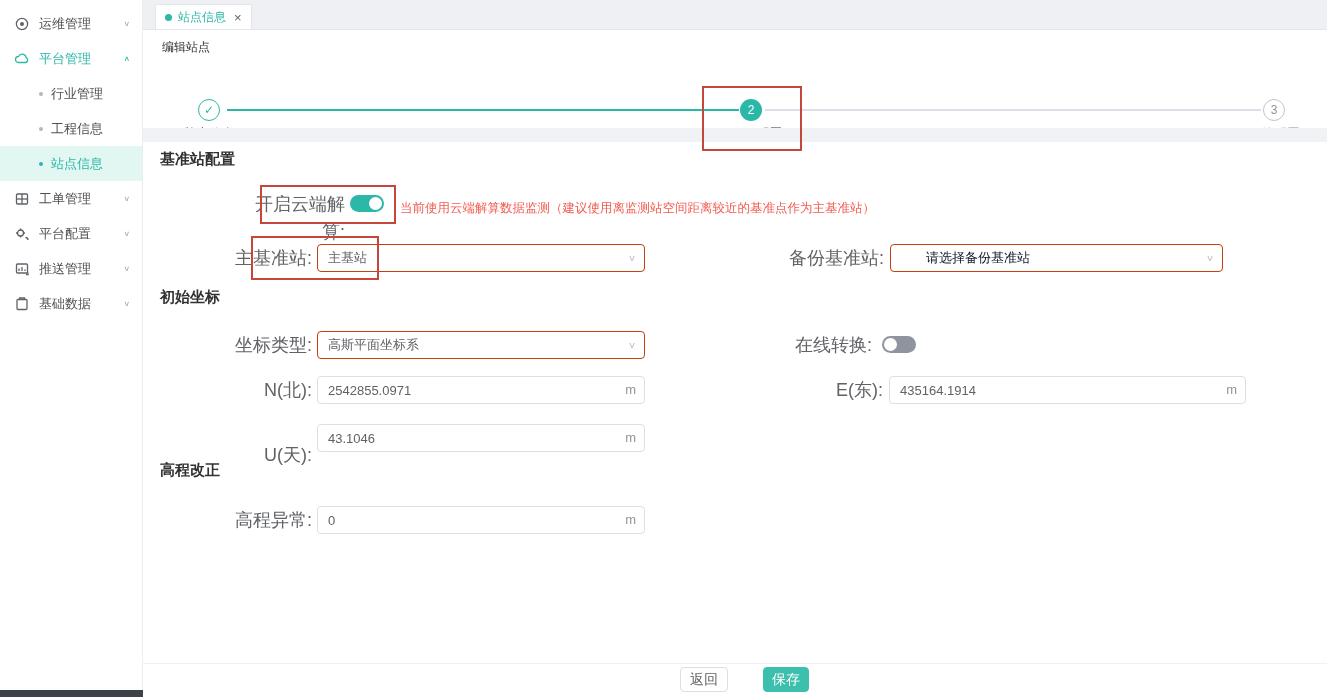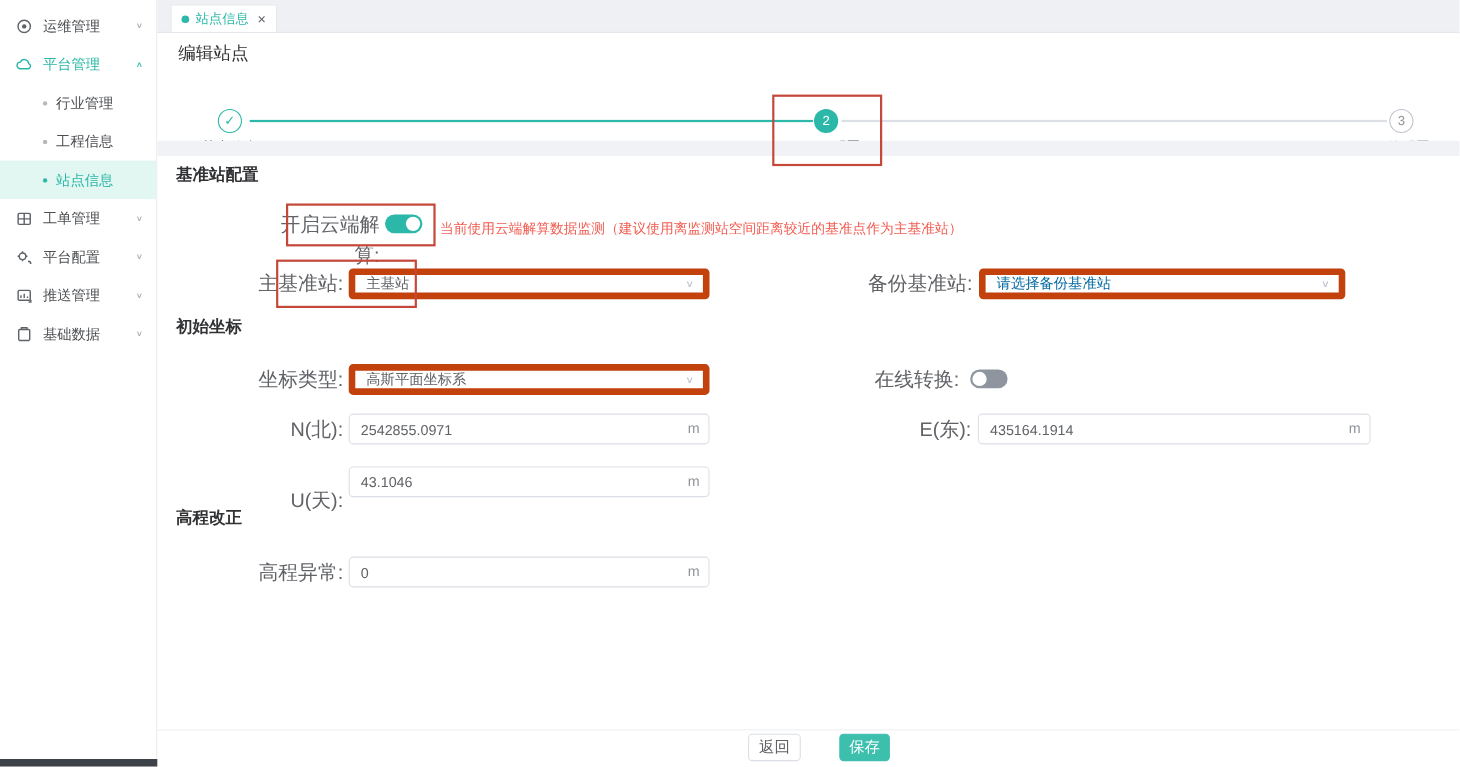--- a/index.html
+++ b/index.html
@@ -30,21 +30,21 @@
   .tabbar { position:absolute; left:0; top:0; width:1184px; height:30px;
     background:#eef0f3; border-bottom:1px solid #e3e6ea; }
   .tab { position:absolute; left:12px; top:4px; height:25px; background:#fff;
     border:1px solid #e4e7ea; border-bottom:none; display:flex; align-items:center;
     padding:0 9px; cursor:pointer; }
   .tab .tdot { width:7px; height:7px; border-radius:50%; background:#2bb8a8; margin-right:6px; }
   .tab .tlbl { font-size:12px; color:#2bb8a8; margin-right:8px; }
   .tab .tclose { font-size:13px; color:#5f6368; cursor:pointer; line-height:1; }
 
   .header { position:absolute; left:0; top:30px; width:1184px; height:98px; background:#fff; }
-  .page-title { position:absolute; left:19px; top:9px; font-size:16px; color:#303133; }
+  .page-title { position:absolute; left:19px; top:9px; font-size:12px; color:#303133; }
 
   
   .step-line { position:absolute; height:2px; top:79px; }
   .step-line.done { background:#2bb8a8; }
   .step-line.todo { background:#dcdfe6; }
   .step-circle { position:absolute; top:69px; width:22px; height:22px; border-radius:50%;
     display:flex; align-items:center; justify-content:center; font-size:12px; }
   .step-circle.done { border:1px solid #2bb8a8; color:#2bb8a8; background:#fff; }
   .step-circle.active { background:#2bb8a8; color:#fff; }
   .step-circle.todo { border:1px solid #c0c4cc; color:#909399; background:#fff; }
@@ -56,25 +56,25 @@
 
   .section-h { position:absolute; left:17px; font-size:15px; font-weight:bold; color:#303133; }
 
   .flabel { position:absolute; font-size:18px; color:#606266; line-height:28px; text-align:right; }
   .field { position:absolute; height:28px; }
   .field input { width:100%; height:28px; border:1px solid #dcdfe6; border-radius:4px;
     padding:0 26px 0 10px; font-size:13px; color:#606266; outline:none;
     font-family:"Liberation Sans","DejaVu Sans",sans-serif; background:#fff; }
   .field input::placeholder { color:#c0c4cc; }
   .field .unit { position:absolute; right:9px; top:0; line-height:28px; font-size:13px; color:#909399; }
-  .selectbox { position:absolute; height:28px; border:6px solid #c2410c; border-radius:4px;
+  .selectbox { position:absolute; height:28px; border:1px solid #c2410c; border-radius:4px;
     background:#fff; display:flex; align-items:center; padding:0 24px 0 10px;
     font-size:13px; color:#606266; cursor:pointer; }
   .selectbox .sval { flex:1; white-space:nowrap; overflow:hidden; }
-  .selectbox .sval.ph { color:#0369a1; }
+  .selectbox .sval.ph { color:#0f172a;margin-left:25px; }
   .selectbox .chev { position:absolute; right:8px; color:#c0c4cc; font-size:11px; transform:scaleY(.8); }
 
   .toggle { position:absolute; width:34px; height:17px; border-radius:9px; background:#8f959e; cursor:pointer; }
   .toggle .knob { position:absolute; top:2px; left:2px; width:13px; height:13px;
     border-radius:50%; background:#fff; transition:left .1s; }
   .toggle.on { background:#2bb8a8; }
   .toggle.on .knob { left:19px; }
 
   .hint-red { position:absolute; font-size:12.5px; color:#f25b50; line-height:17px; white-space:nowrap; }
 

